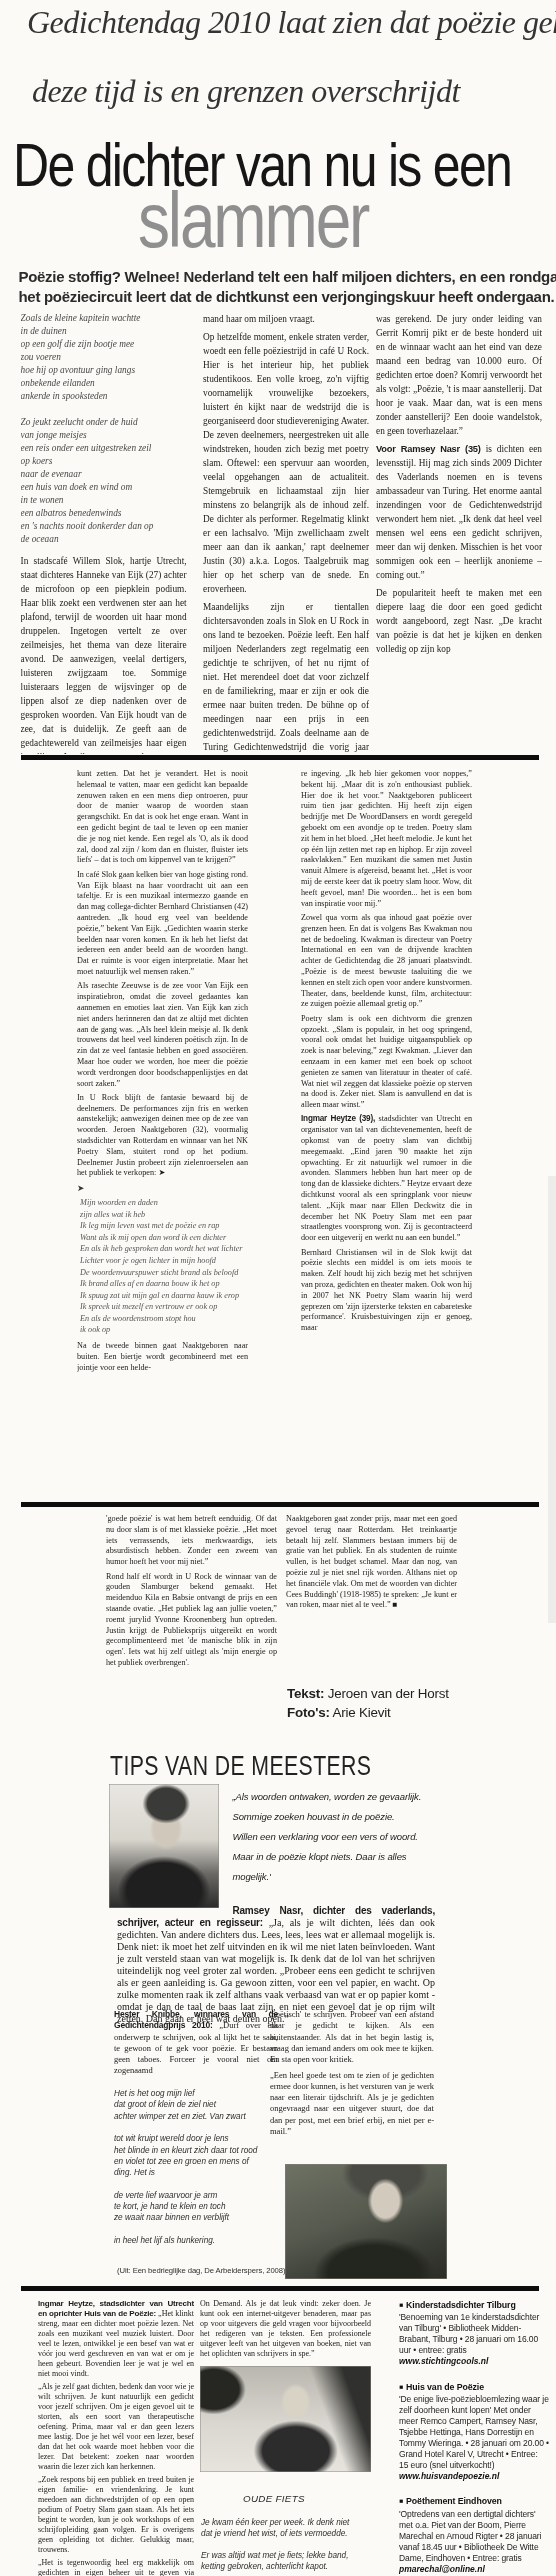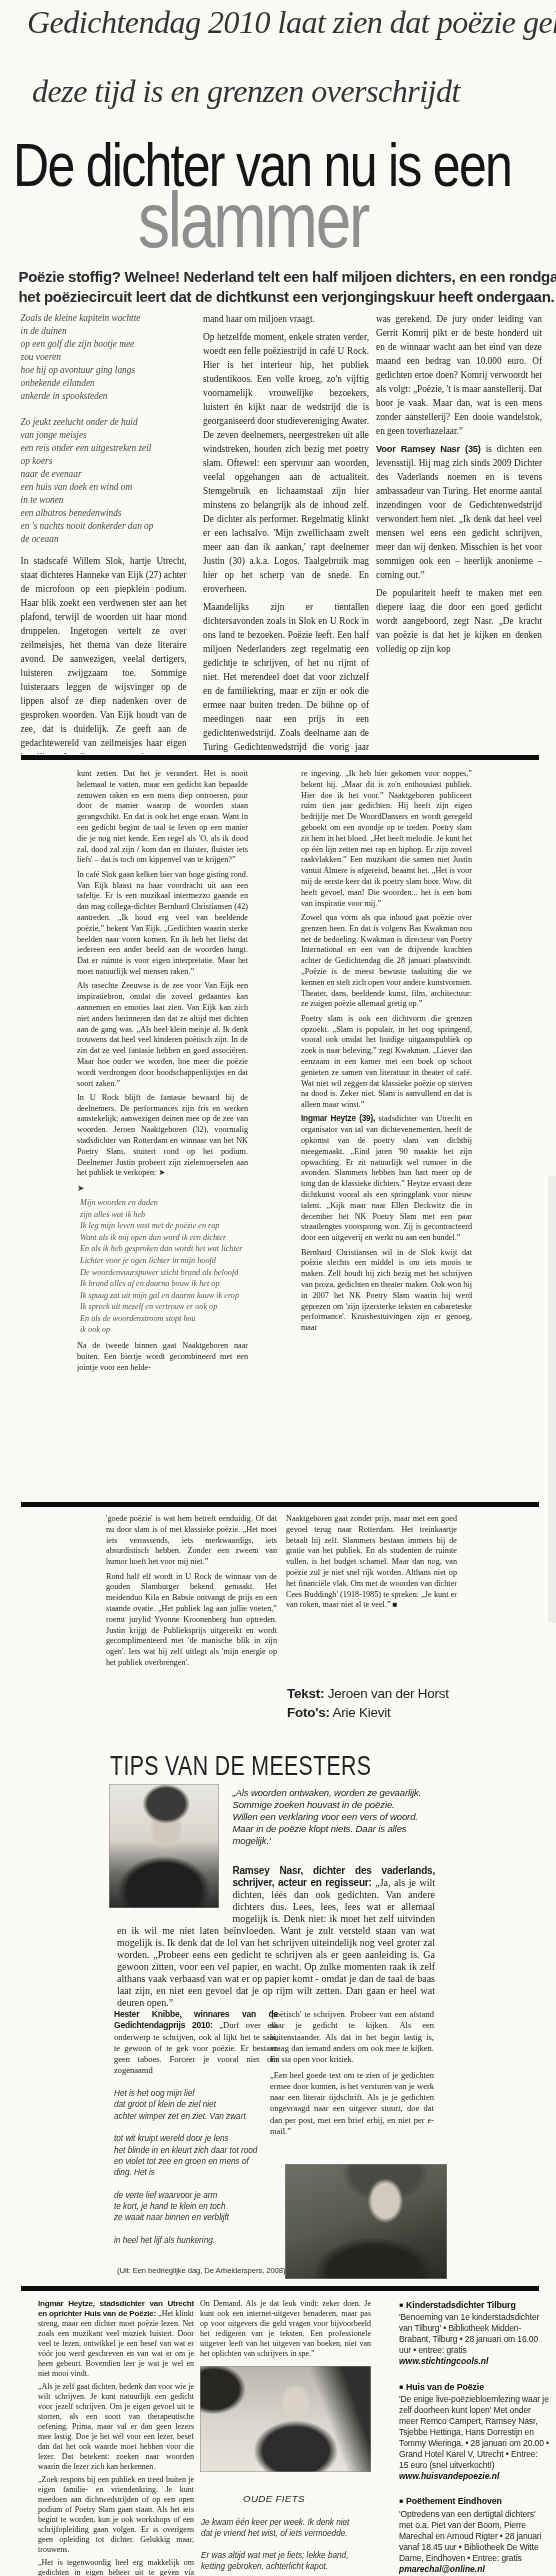--- a/index.html
+++ b/index.html
@@ -49,21 +49,21 @@
 
   
   .nasr{left:109px;top:1784px;width:334px;}
   .photo{background-color:#9a9a96;box-shadow:0 0 0 0.5px #88857f inset;}
   .ph-nasr{float:left;width:110px;height:124px;margin:0 13.4px 5.2px 0;
     background:
      radial-gradient(36px 30px at 52% 16%, #3a3a38 0 52%, rgba(0,0,0,0) 66%),
      radial-gradient(24px 32px at 52% 36%, #cfc8bb 0 52%, rgba(0,0,0,0) 68%),
      radial-gradient(62px 46px at 50% 86%, #1f1f1f 0 60%, rgba(0,0,0,0) 75%),
      linear-gradient(180deg,#e9e7e2 0%,#d8d5cd 45%,#6b6a66 72%,#2a2a2a 100%);}
-  .quote{font-family:"Liberation Sans",sans-serif;font-style:italic;font-size:9.5px;line-height:12px;color:#222;white-space:pre-line;margin:3.1px 0 17.5px 0;letter-spacing:-0.1px;}
+  .quote{font-family:"Liberation Sans",sans-serif;font-style:italic;font-size:9.5px;line-height:20px;color:#222;white-space:pre-line;margin:3.1px 0 17.5px 0;letter-spacing:-0.1px;}
   .tiptext{font-family:"Liberation Serif",serif;font-size:10px;line-height:12px;text-align:justify;color:#1b1b1b;margin:8px;}
 
   
   .colK{top:2009px;width:164px;overflow:hidden;}
   .ka{left:114px;height:258px;} .kb{left:270px;height:150px;}
   .bodyK{font-family:"Liberation Serif",serif;font-size:8.5px;line-height:11.3px;text-align:justify;margin:0 0 4.1px 0;}
   .poemK{margin-top:11.3px;}
   .source{left:117px;top:2266px;font-family:"Liberation Sans",sans-serif;font-size:7.7px;color:#2f2f2f;letter-spacing:-0.1px;}
   .ph-knibbe{left:285px;top:2164px;width:162px;height:115px;
     background:

